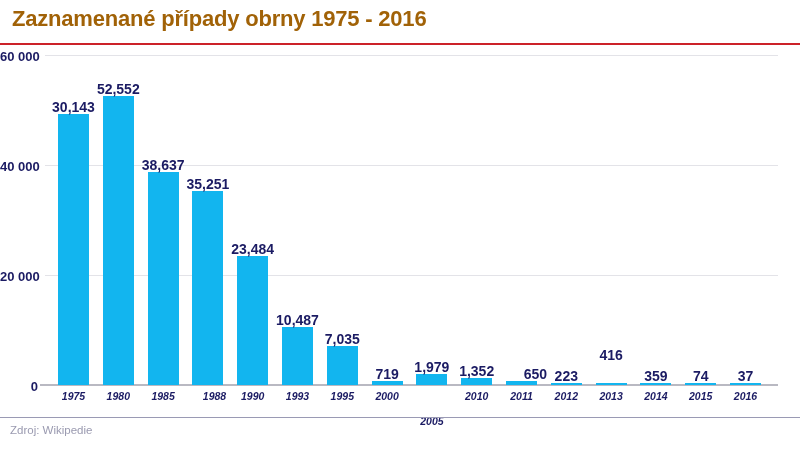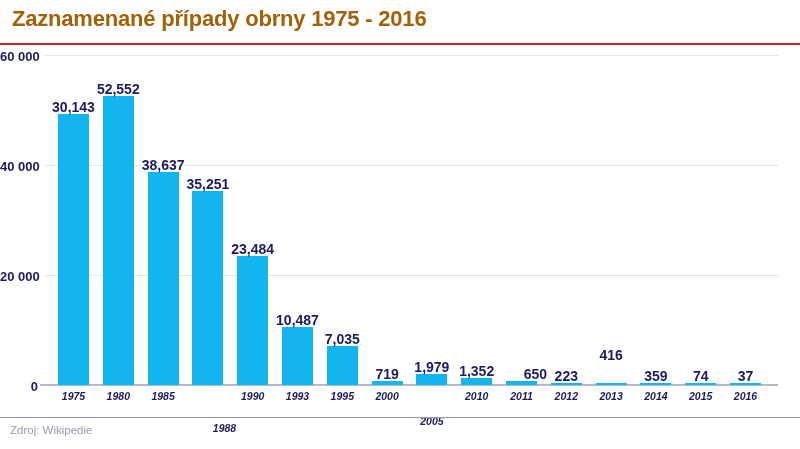--- a/index.html
+++ b/index.html
@@ -136,21 +136,21 @@
       <div class="bar-value" style="left: 48px; width: 51px; top: 98.8885px;">30,143</div>
       <div class="xtick" style="left: 48px; width: 51px;">1975</div>
       <div class="bar" title="1980: 52,552" style="left: 102.8px; width: 31px; height: 289.036px; top: 95.964px; background: rgb(18, 181, 239);"></div>
       <div class="bar-value" style="left: 92.8px; width: 51px; top: 80.964px;">52,552</div>
       <div class="xtick" style="left: 92.8px; width: 51px;">1980</div>
       <div class="bar" title="1985: 38,637" style="left: 147.6px; width: 31px; height: 212.503px; top: 172.496px; background: rgb(18, 181, 239);"></div>
       <div class="bar-value" style="left: 137.6px; width: 51px; top: 157.496px;">38,637</div>
       <div class="xtick" style="left: 137.6px; width: 51px;">1985</div>
       <div class="bar" title="1988: 35,251" style="left: 192.4px; width: 31px; height: 193.88px; top: 191.119px; background: rgb(18, 181, 239);"></div>
       <div class="bar-value" style="left: 182.4px; width: 51px; top: 176.119px;">35,251</div>
-      <div class="xtick" style="left: 199px; width: 51px; margin-top: 32px;">1988</div>
+      <div class="xtick" style="left: 189px; width: 51px;">1988</div>
       <div class="bar" title="1990: 23,484" style="left: 237.2px; width: 31px; height: 129.162px; top: 255.838px; background: rgb(18, 181, 239);"></div>
       <div class="bar-value" style="left: 227.2px; width: 51px; top: 240.838px;">23,484</div>
       <div class="xtick" style="left: 227.2px; width: 51px;">1990</div>
       <div class="bar" title="1993: 10,487" style="left: 282px; width: 31px; height: 57.6785px; top: 327.322px; background: rgb(18, 181, 239);"></div>
       <div class="bar-value" style="left: 272px; width: 51px; top: 312.322px;">10,487</div>
       <div class="xtick" style="left: 272px; width: 51px;">1993</div>
       <div class="bar" title="1995: 7,035" style="left: 326.8px; width: 31px; height: 38.6925px; top: 346.308px; background: rgb(18, 181, 239);"></div>
       <div class="bar-value" style="left: 316.8px; width: 51px; top: 331.308px;">7,035</div>
       <div class="xtick" style="left: 316.8px; width: 51px;">1995</div>
       <div class="bar" title="2000: 719" style="left: 371.6px; width: 31px; height: 3.9545px; top: 381.046px; background: rgb(18, 181, 239);"></div>

